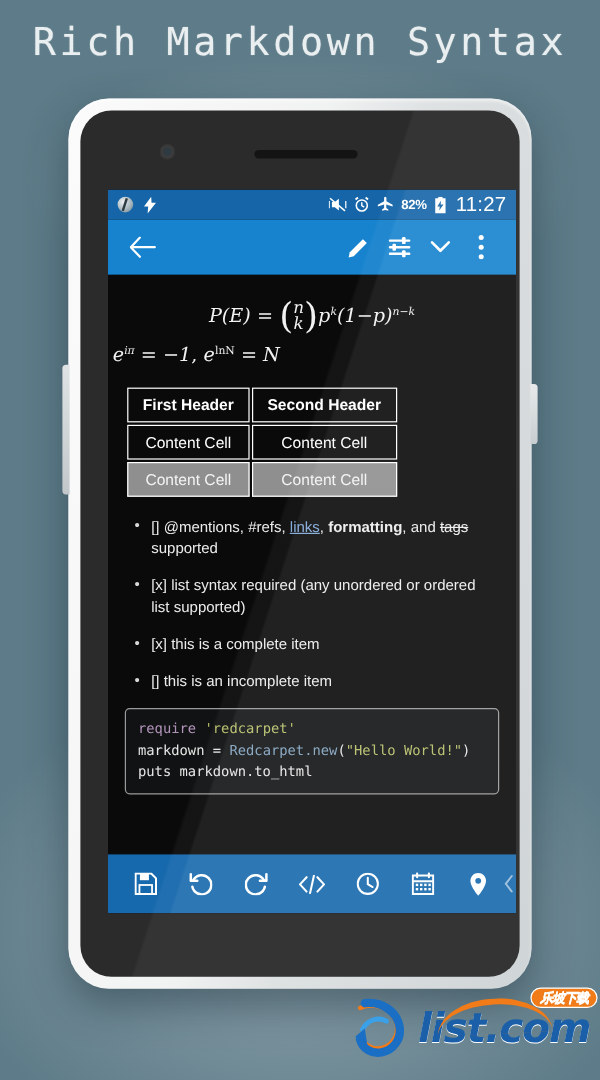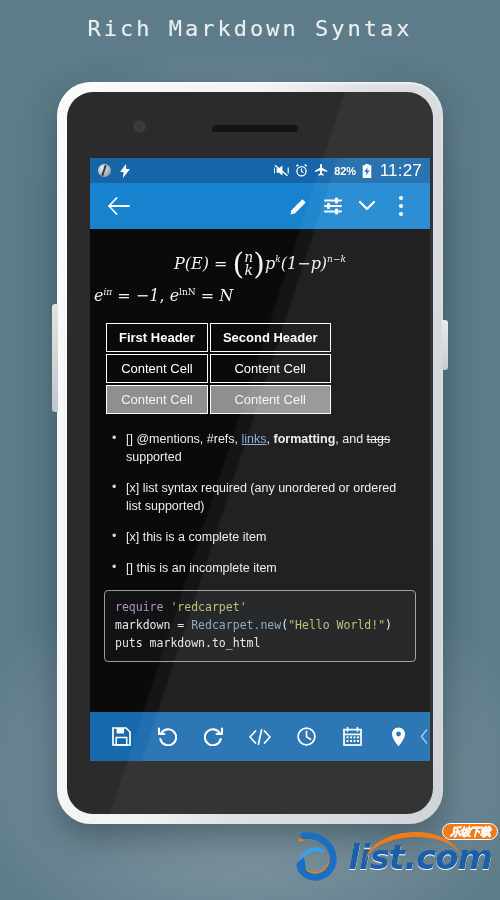--- a/index.html
+++ b/index.html
@@ -14,21 +14,21 @@
   }
 
   
   .headline {
     position: absolute;
     top: 16px;
     left: 0;
     width: 500px;
     text-align: center;
     font-family: "DejaVu Sans Mono", monospace;
-    font-size: 22px;
+    font-size: 32px;
     letter-spacing: 3px;
     color: #e9eef0;
     text-shadow: 0 0 1px rgba(255,255,255,.5);
     z-index: 40;
     white-space: nowrap;
   }
   .headline span {
     background-image:
       radial-gradient(circle, rgba(0,0,0,.55) 0.9px, rgba(0,0,0,0) 1.1px);
     background-size: 3px 3px;

